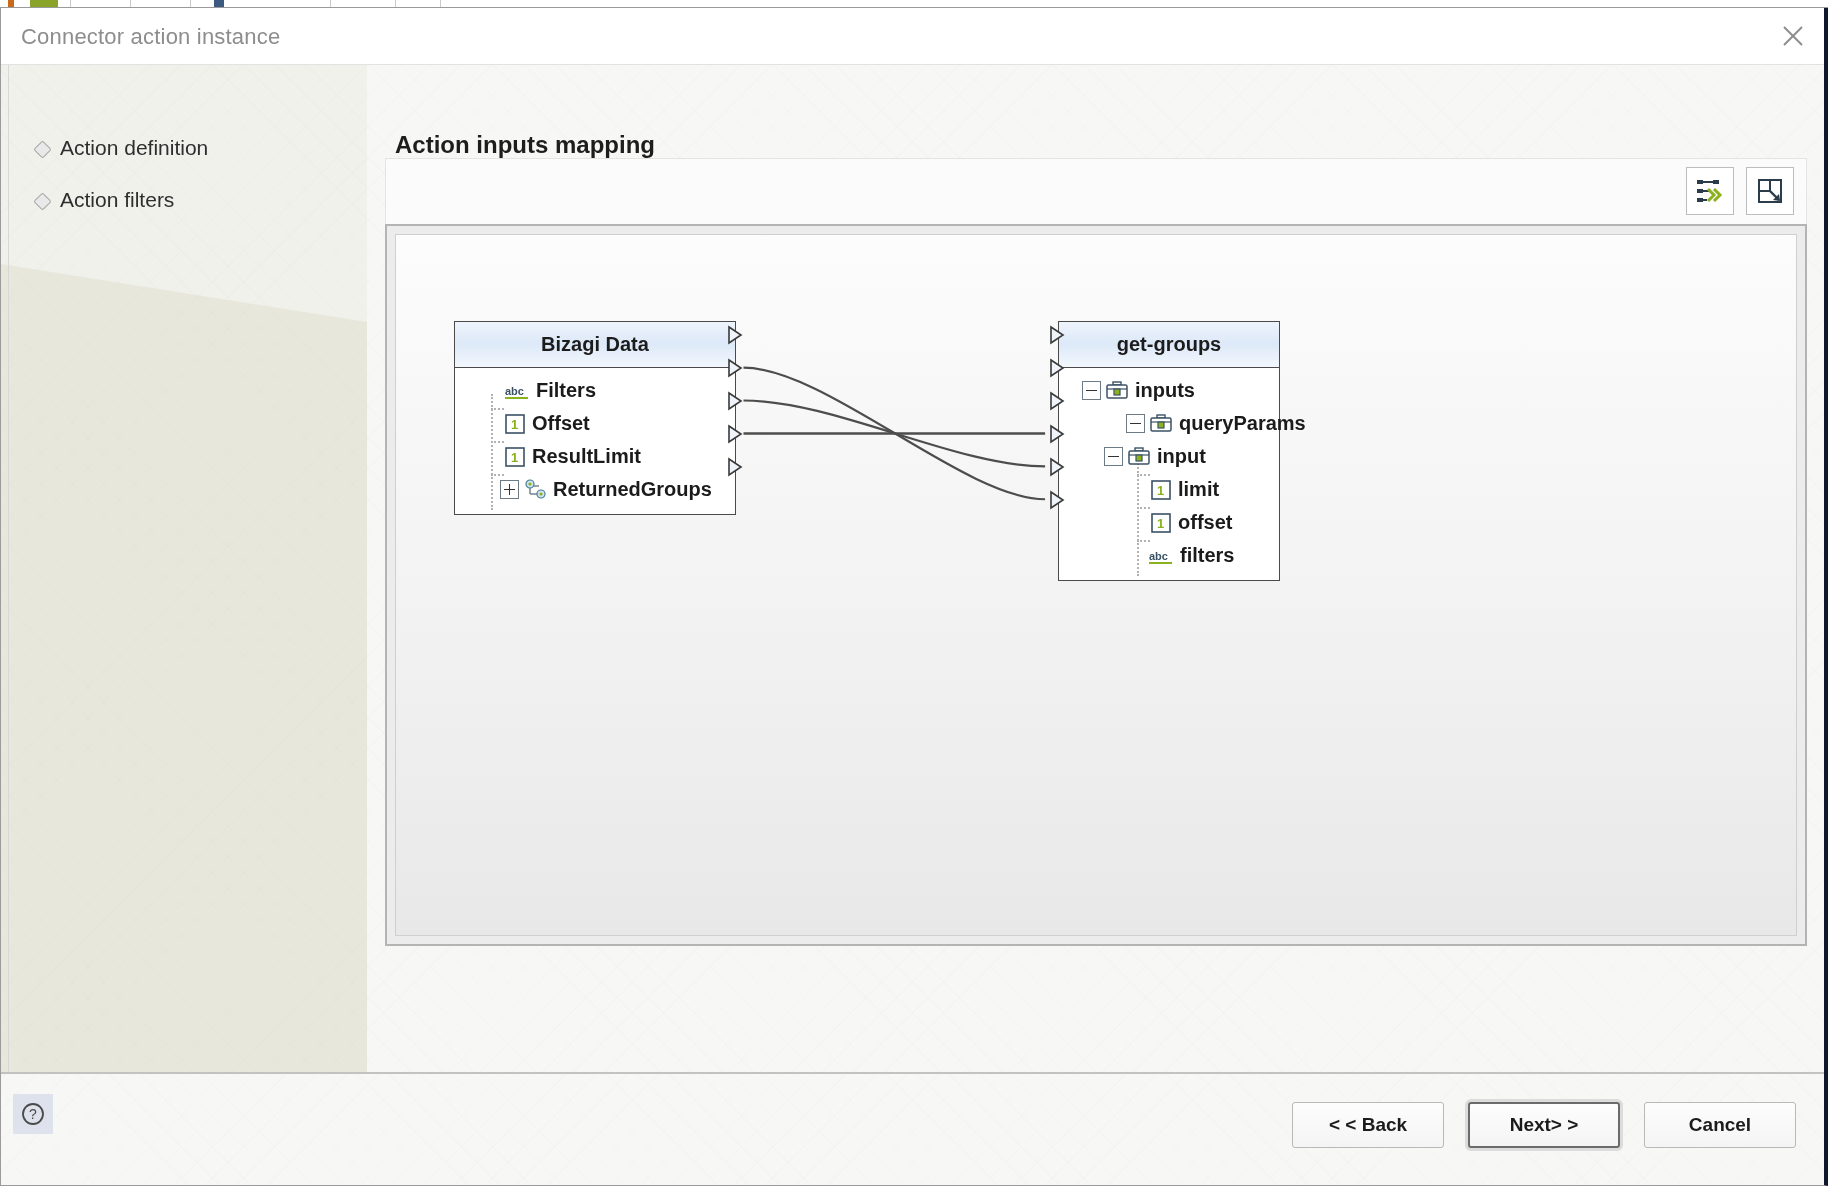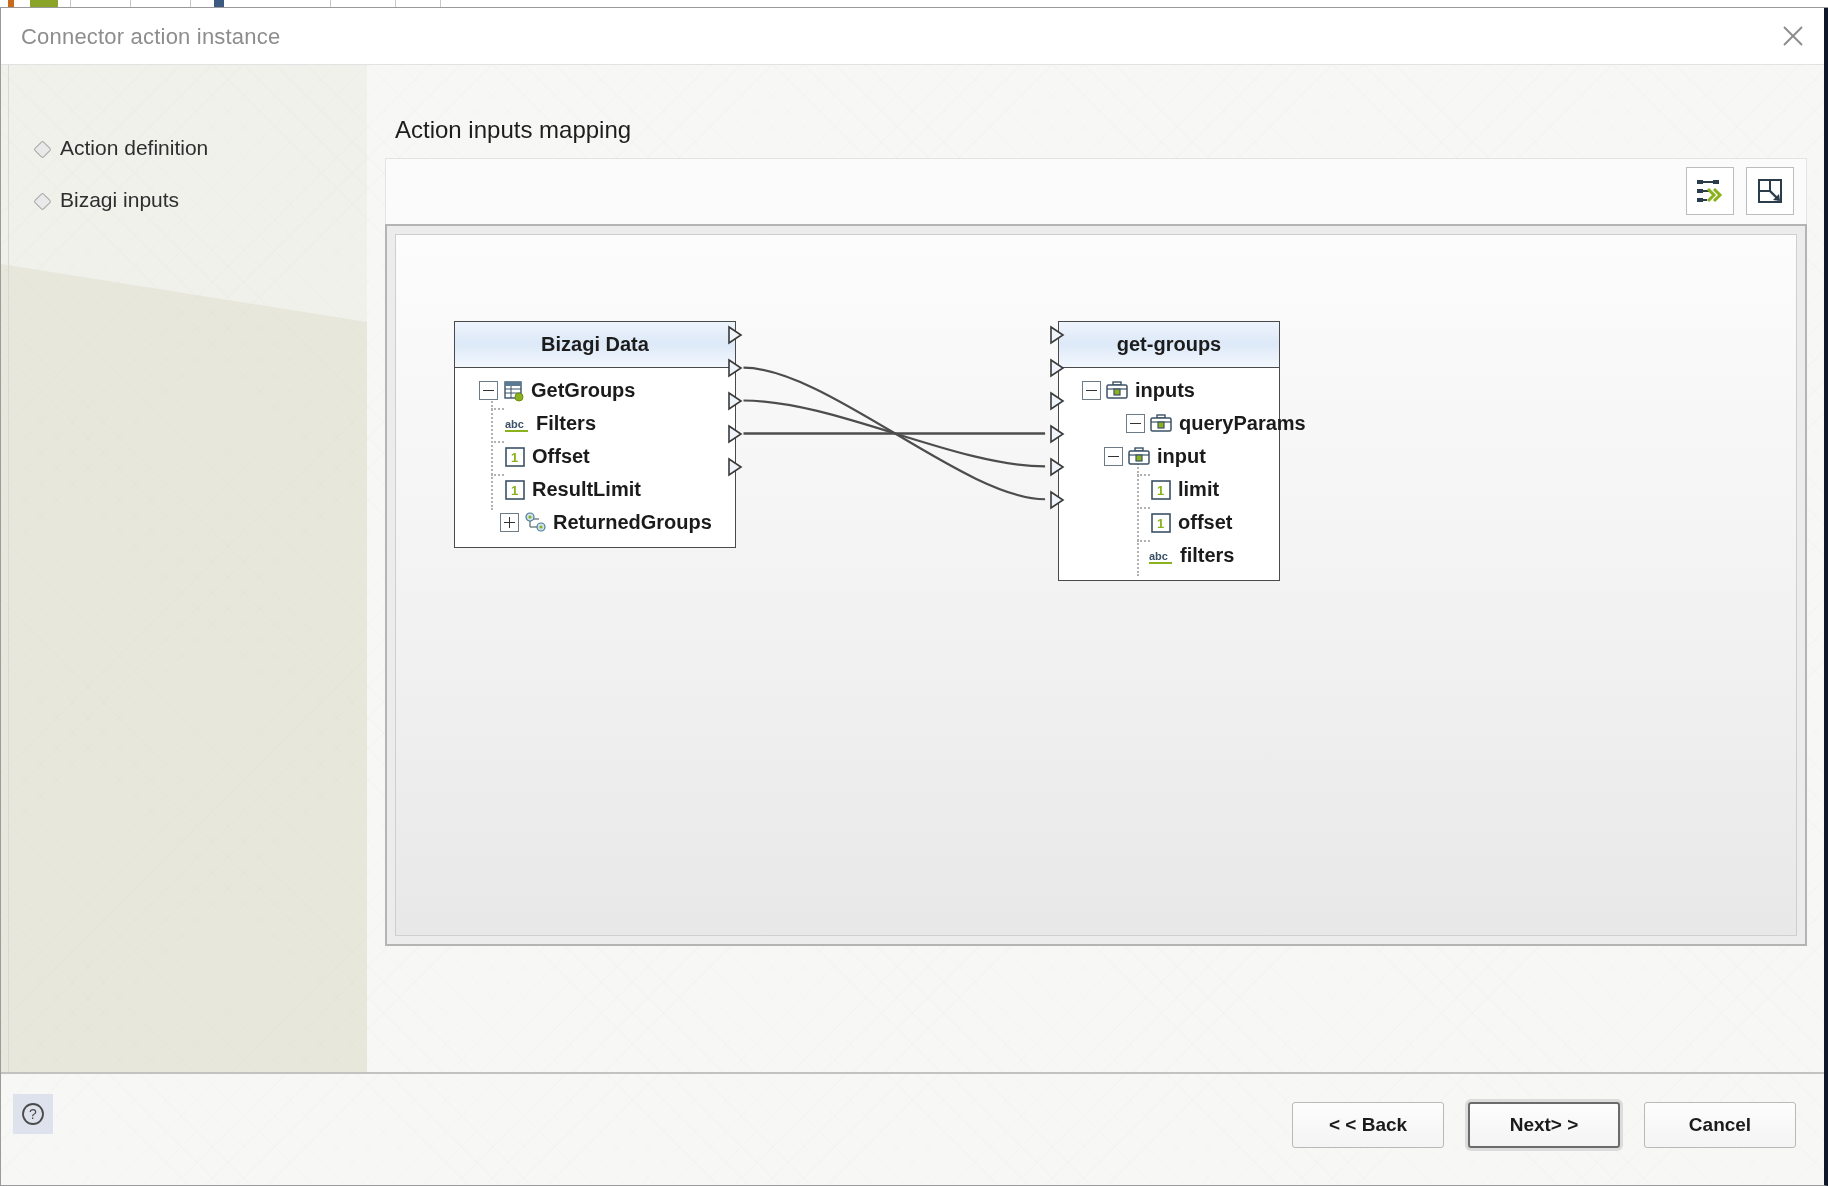--- a/index.html
+++ b/index.html
@@ -154,23 +154,23 @@
   }
 
   
   .content {
     position: absolute;
     left: 366px; top: 0;
     width: 1462px; height: 100%;
   }
   .page-title {
     position: absolute;
-    left: 28px; top: 51px;
+    left: 28px; top: 66px;
     font-size: 24px;
-    font-weight: normal;
+    font-weight: bold;
     color: #1d1d1d;
     white-space: nowrap;
   }
 
   
   .toolbar {
     position: absolute;
     left: 18px; top: 93px;
     width: 1422px; height: 66px;
     background: #fbfbfb;
@@ -366,21 +366,21 @@
       <div class="deco-b"></div>
       <div class="deco-a"></div>
       <div class="edge-line"></div>
       <div class="nav">
         <div class="nav-item">
           <span class="nav-bullet"></span>
           <span class="nav-label">Action definition</span>
         </div>
         <div class="nav-item">
           <span class="nav-bullet"></span>
-          <span class="nav-label">Bizagi inputs</span>
+          <span class="nav-label">Action filters</span>
         </div>
       </div>
     </div>
 
     <div class="content">
 
       <div class="page-title">Action inputs mapping</div>
 
       <div class="toolbar">
         <div class="tool-btn auto-map">
@@ -418,34 +418,20 @@
             <div class="tb-header">
               <span class="tb-header-label">Bizagi Data</span>
             </div>
             <div class="tb-rows">
 
               <div class="guide-v" style="left:36px; top:26px; height:116px;"></div>
               <div class="guide-h" style="left:36px; top:40px; width:13px;"></div>
               <div class="guide-h" style="left:36px; top:73px; width:13px;"></div>
               <div class="guide-h" style="left:36px; top:106px; width:13px;"></div>
 
-              <div class="tree-row" style="padding-left:24px;">
-                <span class="expander"></span>
-                <span class="ic" style="margin-left:5px;">
-                  <svg width="22" height="22" viewBox="0 0 22 22">
-                    <rect x="2" y="2" width="16" height="16" fill="#ffffff" stroke="#3b5266" stroke-width="1.4"></rect>
-                    <rect x="2" y="2" width="16" height="4" fill="#5b7a93"></rect>
-                    <line x1="2" y1="9" x2="18" y2="9" stroke="#3b5266" stroke-width="1"></line>
-                    <line x1="2" y1="13" x2="18" y2="13" stroke="#3b5266" stroke-width="1"></line>
-                    <line x1="8" y1="6" x2="8" y2="18" stroke="#3b5266" stroke-width="1"></line>
-                    <circle cx="16" cy="17" r="4" fill="#8ab21c" stroke="#6d8c14" stroke-width="1"></circle>
-                  </svg>
-                </span>
-                <span class="row-label">GetGroups</span>
-              </div>
 
               <div class="tree-row" style="padding-left:49px;">
                 <span class="ic">
                   <svg width="26" height="20" viewBox="0 0 26 20">
                     <text x="1" y="14" font-family="Liberation Sans, sans-serif" font-size="11" fill="#3b5266" font-weight="bold">abc</text>
                     <line x1="1" y1="17" x2="24" y2="17" stroke="#8ab21c" stroke-width="2"></line>
                   </svg>
                 </span>
                 <span class="row-label">Filters</span>
               </div>

